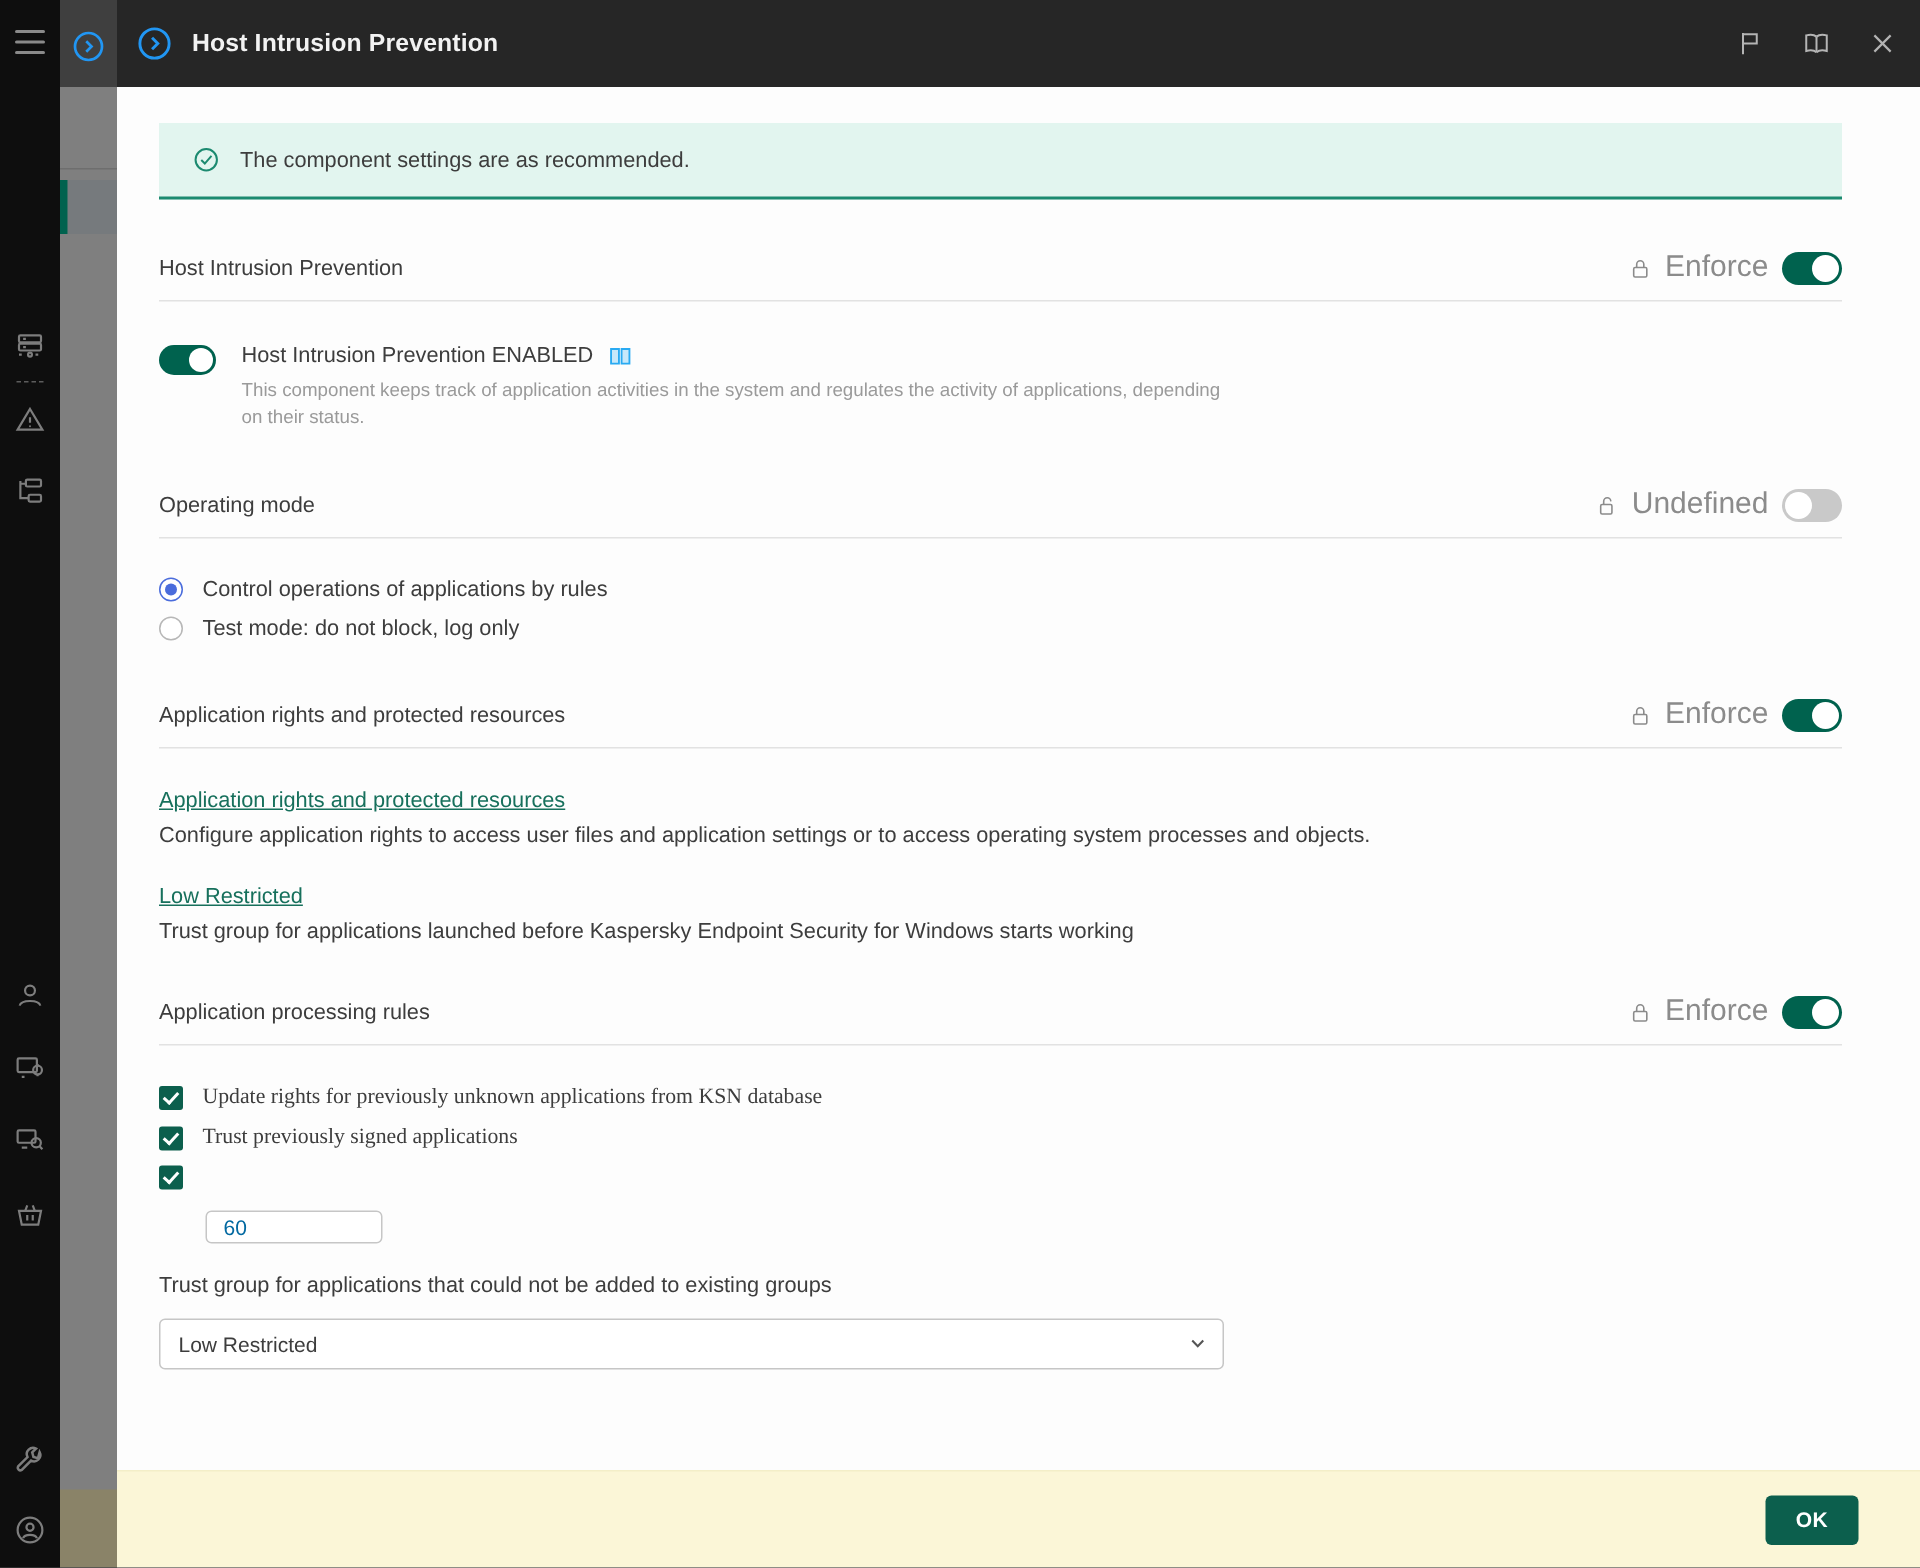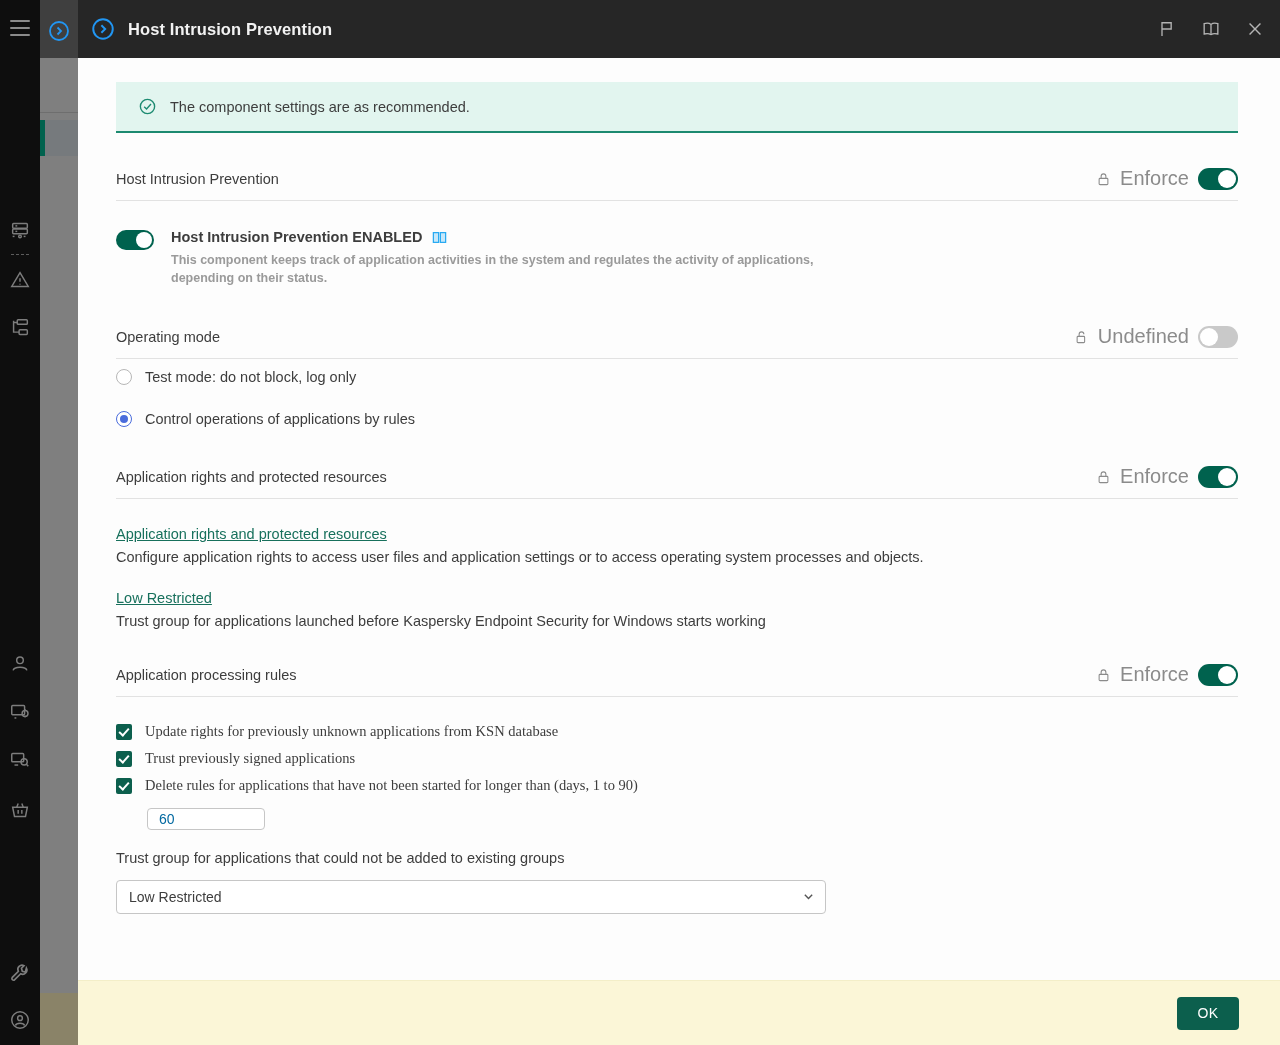--- a/index.html
+++ b/index.html
@@ -141,21 +141,21 @@
     cursor: pointer;
     background: none; border: none; padding: 0;
   }
   .title-btn svg { width: 20px; height: 20px; display: block; }
 
   
   .body {
     flex: 1 1 auto;
     position: relative;
     overflow: hidden;
-    padding: 0 38px;
+    padding: 0 28px;
     background: #fdfdfd;
   }
   .inner { width: 1122px; }
 
   
   .banner {
     margin-top: 24px;
     height: 51px;
     background: #e2f5ef;
     border-bottom: 2px solid #1c8a70;
@@ -209,21 +209,21 @@
 
   .toggle-lg {
     width: 40px; height: 22px;
     border-radius: 11px;
   }
   .toggle-lg::after { width: 18px; height: 18px; }
 
   
   .toggle-row { display: flex; align-items: flex-start; margin-top: 28px; }
   .toggle-row .toggle { margin-top: 1px; margin-right: 17px; }
-  .toggle-row-main { flex: 1 1 auto; font-weight: bold; }
+  .toggle-row-main { flex: 1 1 auto; }
   .toggle-row-title {
     font-size: 14.5px; color: #3d3d3d;
     display: flex; align-items: center; gap: 9px;
   }
   .book-icon { width: 17px; height: 15px; color: #29aaf2; display: block; cursor: pointer; }
   .book-icon svg { width: 17px; height: 15px; display: block; }
   .toggle-row-desc {
     font-size: 12.5px;
     color: #9a9a9a;
     line-height: 1.45;
@@ -330,21 +330,21 @@
   }
   .ok-btn {
     min-width: 62px;
     height: 33px;
     background: #0c5f4d;
     color: #ffffff;
     border: none;
     border-radius: 4px;
     font-family: "Liberation Sans", sans-serif;
     font-size: 14px;
-    font-weight: 400;
+    font-weight: 700;
     letter-spacing: .4px;
     cursor: pointer;
     padding: 0 18px;
   }
 
   .mt-10 { margin-top: 10px; }
   .mt-14 { margin-top: 14px; }
   .mt-20 { margin-top: 20px; }
   .mt-24 { margin-top: 24px; }
   .mt-26 { margin-top: 26px; }
@@ -543,27 +543,27 @@
               <svg viewBox="0 0 24 24" fill="none" stroke="currentColor" stroke-width="1.7">
                 <rect x="5" y="11" width="12" height="10" rx="1.5"></rect>
                 <path d="M8.2 11 L8.2 7.6 a3.8 3.8 0 0 1 7.6 0"></path>
               </svg>
             </span>
             <span class="enforce-label">Undefined</span>
             <button class="toggle toggle-lg off"></button>
           </span>
         </div>
 
+        <div class="radio-row mt-26">
+          <span class="radio checked"></span>
+          <span class="radio-label">Control operations of applications by rules</span>
+        </div>
         <div class="radio-row mt-10">
           <span class="radio"></span>
           <span class="radio-label">Test mode: do not block, log only</span>
-        </div>
-        <div class="radio-row mt-26">
-          <span class="radio checked"></span>
-          <span class="radio-label">Control operations of applications by rules</span>
         </div>
 
         <div class="section mt-38">
           <span class="section-title">Application rights and protected resources</span>
           <span class="section-right">
             <span class="lock-icon">
               <svg viewBox="0 0 24 24" fill="none" stroke="currentColor" stroke-width="1.7">
                 <rect x="5" y="11" width="14" height="10" rx="1.5"></rect>
                 <path d="M8.2 11 L8.2 7.6 a3.8 3.8 0 0 1 7.6 0 L15.8 11"></path>
               </svg>
@@ -600,21 +600,20 @@
         <div class="check-row mt-26">
           <span class="checkbox"></span>
           <span class="check-label">Update rights for previously unknown applications from KSN database</span>
         </div>
         <div class="check-row mt-10">
           <span class="checkbox"></span>
           <span class="check-label">Trust previously signed applications</span>
         </div>
         <div class="check-row mt-10">
           <span class="checkbox"></span>
-          <span class="check-label">Delete rules for applications that have not been started for longer than (days, 1 to 90)</span>
         </div>
 
         <div class="mt-14" style="padding-left:31px">
           <input class="num-input" type="text" value="60" style="">
         </div>
 
         <div class="sub-text mt-20">Trust group for applications that could not be added to existing groups</div>
 
         <div class="select-wrap mt-14">
           <div class="select-box">

